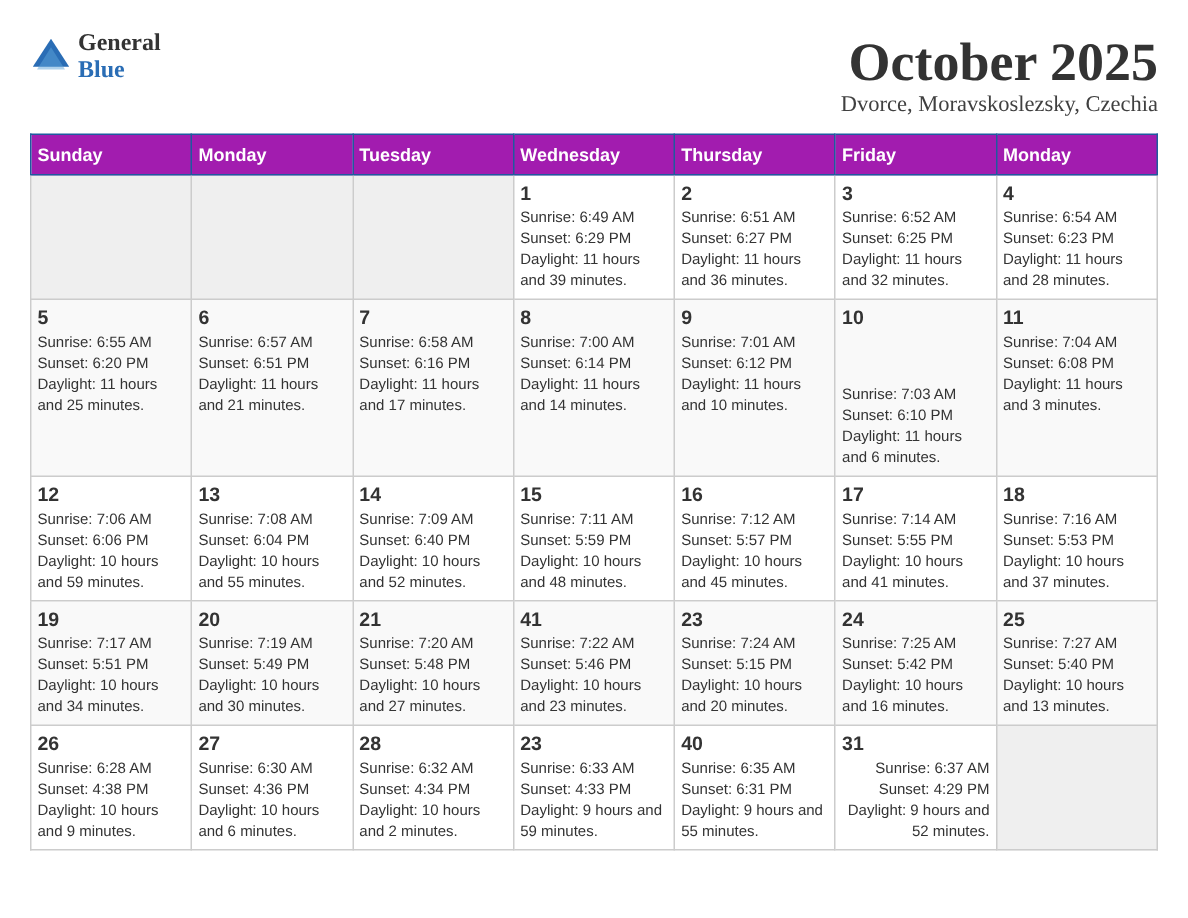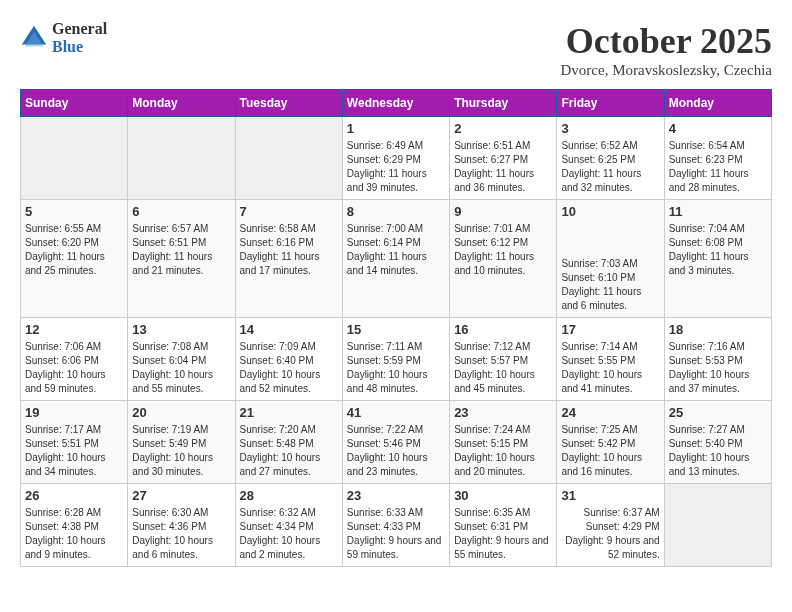--- a/index.html
+++ b/index.html
@@ -314,21 +314,21 @@
 Sunset: 4:34 PM
 Daylight: 10 hours and 2 minutes.</div>
         </td>
         <td>
           <span class="day-number">23</span>
           <div class="cell-text" style="white-space: pre-line;">Sunrise: 6:33 AM
 Sunset: 4:33 PM
 Daylight: 9 hours and 59 minutes.</div>
         </td>
         <td>
-          <span class="day-number">30</span>
+          <span class="day-number">40</span>
           <div class="cell-text" style="white-space: pre-line;">Sunrise: 6:35 AM
 Sunset: 6:31 PM
 Daylight: 9 hours and 55 minutes.</div>
         </td>
         <td>
           <span class="day-number">31</span>
           <div class="cell-text" style="white-space: pre-line; text-align: right;">Sunrise: 6:37 AM
 Sunset: 4:29 PM
 Daylight: 9 hours and 52 minutes.</div>
         </td>

